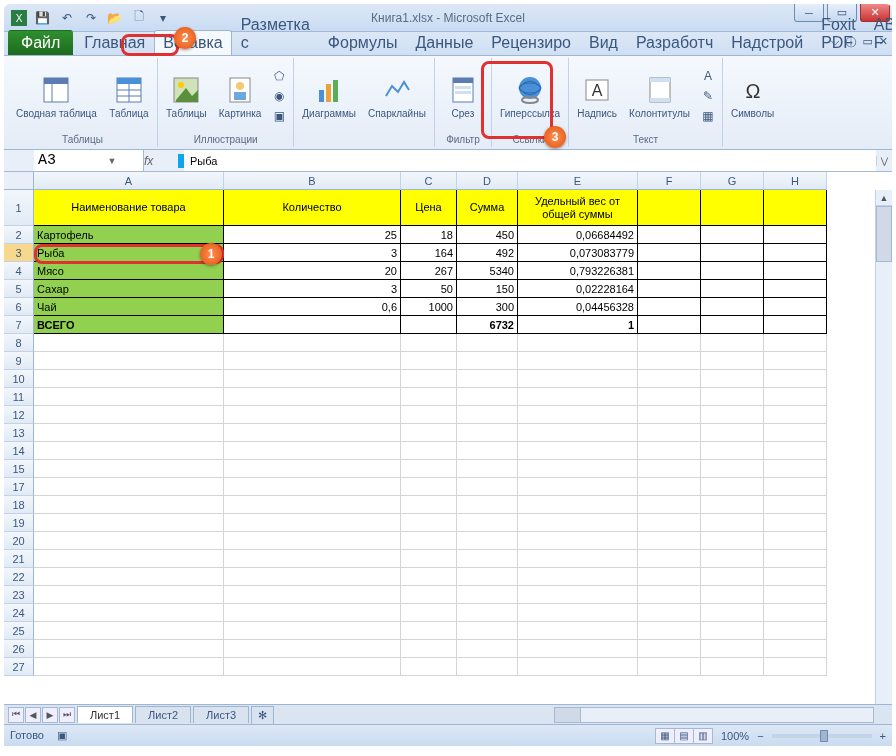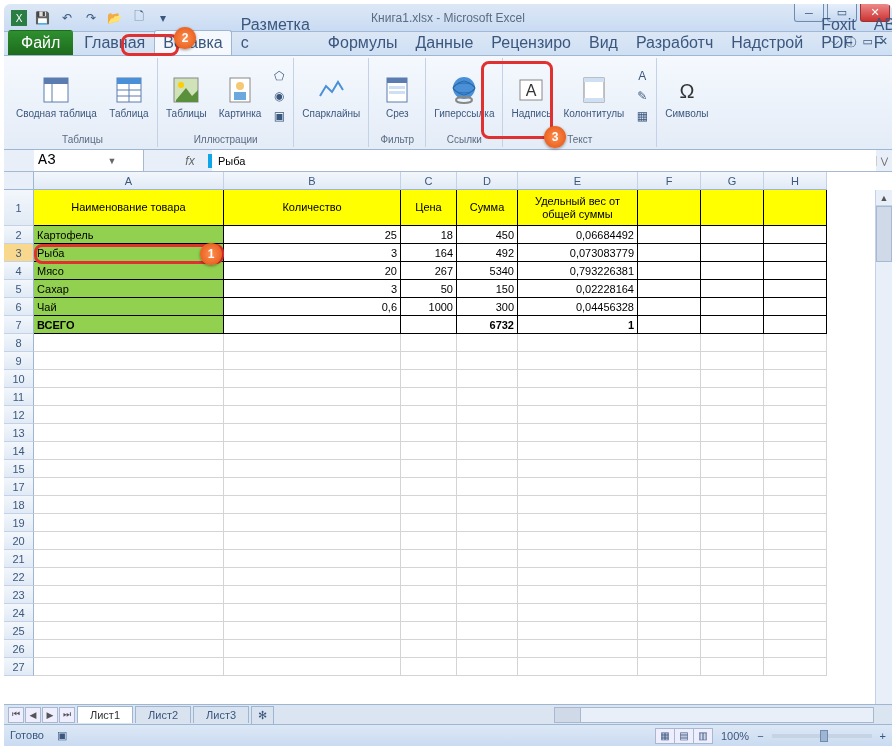--- a/index.html
+++ b/index.html
@@ -29,21 +29,21 @@
 .big-btn { display:flex; flex-direction:column; align-items:center; justify-content:flex-start; padding:2px 4px; font-size:10px; color:#3b577e; min-width:48px; cursor:pointer;}
 .big-btn .ico { width:32px; height:32px; margin-bottom:2px; display:flex; align-items:center; justify-content:center; font-size:24px;}
 .small-stack { display:flex; flex-direction:column; gap:2px;}
 .small-btn { width:20px; height:18px; display:flex; align-items:center; justify-content:center; font-size:12px; color:#3b577e;}
 
 
 .fx-bar { height:22px; border-bottom:1px solid #a7b9d0; display:flex; align-items:center; background:#e8eff8;}
 .name-box { width:110px; height:100%; display:flex; align-items:center; border-right:1px solid #a7b9d0; background:#fff; margin-left:30px;}
 .name-box input { border:none; width:70px; font-size:15px; padding-left:4px; outline:none;font-family:Liberation Mono, monospace;}
 .name-box .dd { width:16px; text-align:center; font-size:9px; color:#666;}
-.fx-lbl { width:40px; text-align:center; font-style:italic; font-size:12px; color:#666; border-right:4px solid #0ea5e9;margin-left:28px;}
+.fx-lbl { width:40px; font-style:italic; font-size:12px; color:#666; border-right:6px solid #0ea5e9;}
 .fx-input { flex:1; border:none; background:#fff; height:100%; font-size:11px; padding-left:6px; outline:none;}
 .fx-end { width:16px; text-align:center; font-size:9px; color:#666; border-left:1px solid #ccc;}
 
 
 .grid-wrap { position:relative; height:532px; background:#fff; overflow:hidden;}
 .corner { width:30px; height:18px; background:#e8eff8; border-right:1px solid #9fb6d3; border-bottom:1px solid #9fb6d3;}
 .col-hdrs { display:flex; margin-left:30px;}
 .col-hdr { height:18px; background:linear-gradient(#f3f7fc,#e1eaf5); border-right:1px solid #c3d2e6; border-bottom:1px solid #9fb6d3; font-size:11px; color:#3b577e; display:flex; align-items:center; justify-content:center;}
 .rows { margin-left:30px;}
 .row { display:flex; position:relative;}
@@ -192,20 +192,30 @@
         <div class="small-btn">▣</div>
       </div>
     </div>
     <div class="group-label">Иллюстрации</div>
   </div>
   <div class="group">
     <div class="group-body">
       <div class="big-btn">
           <div class="ico">
             <svg width="28" height="28">
+              <rect x="4" y="14" width="5" height="12" fill="#4a90d9"></rect>
+              <rect x="11" y="8" width="5" height="18" fill="#e8a33d"></rect>
+              <rect x="18" y="4" width="5" height="22" fill="#5aae5a"></rect>
+            </svg>
+          </div>
+          <span>Диаграммы</span>
+        </div>
+      <div class="big-btn">
+          <div class="ico">
+            <svg width="28" height="28">
               <polyline points="3,20 9,10 15,16 21,6 26,14" fill="none" stroke="#4a90d9" stroke-width="2"></polyline>
             </svg>
           </div>
           <span>Спарклайны</span>
         </div>
     </div>
     <div class="group-label">&nbsp;</div>
   </div>
   <div class="group">
     <div class="group-body">

